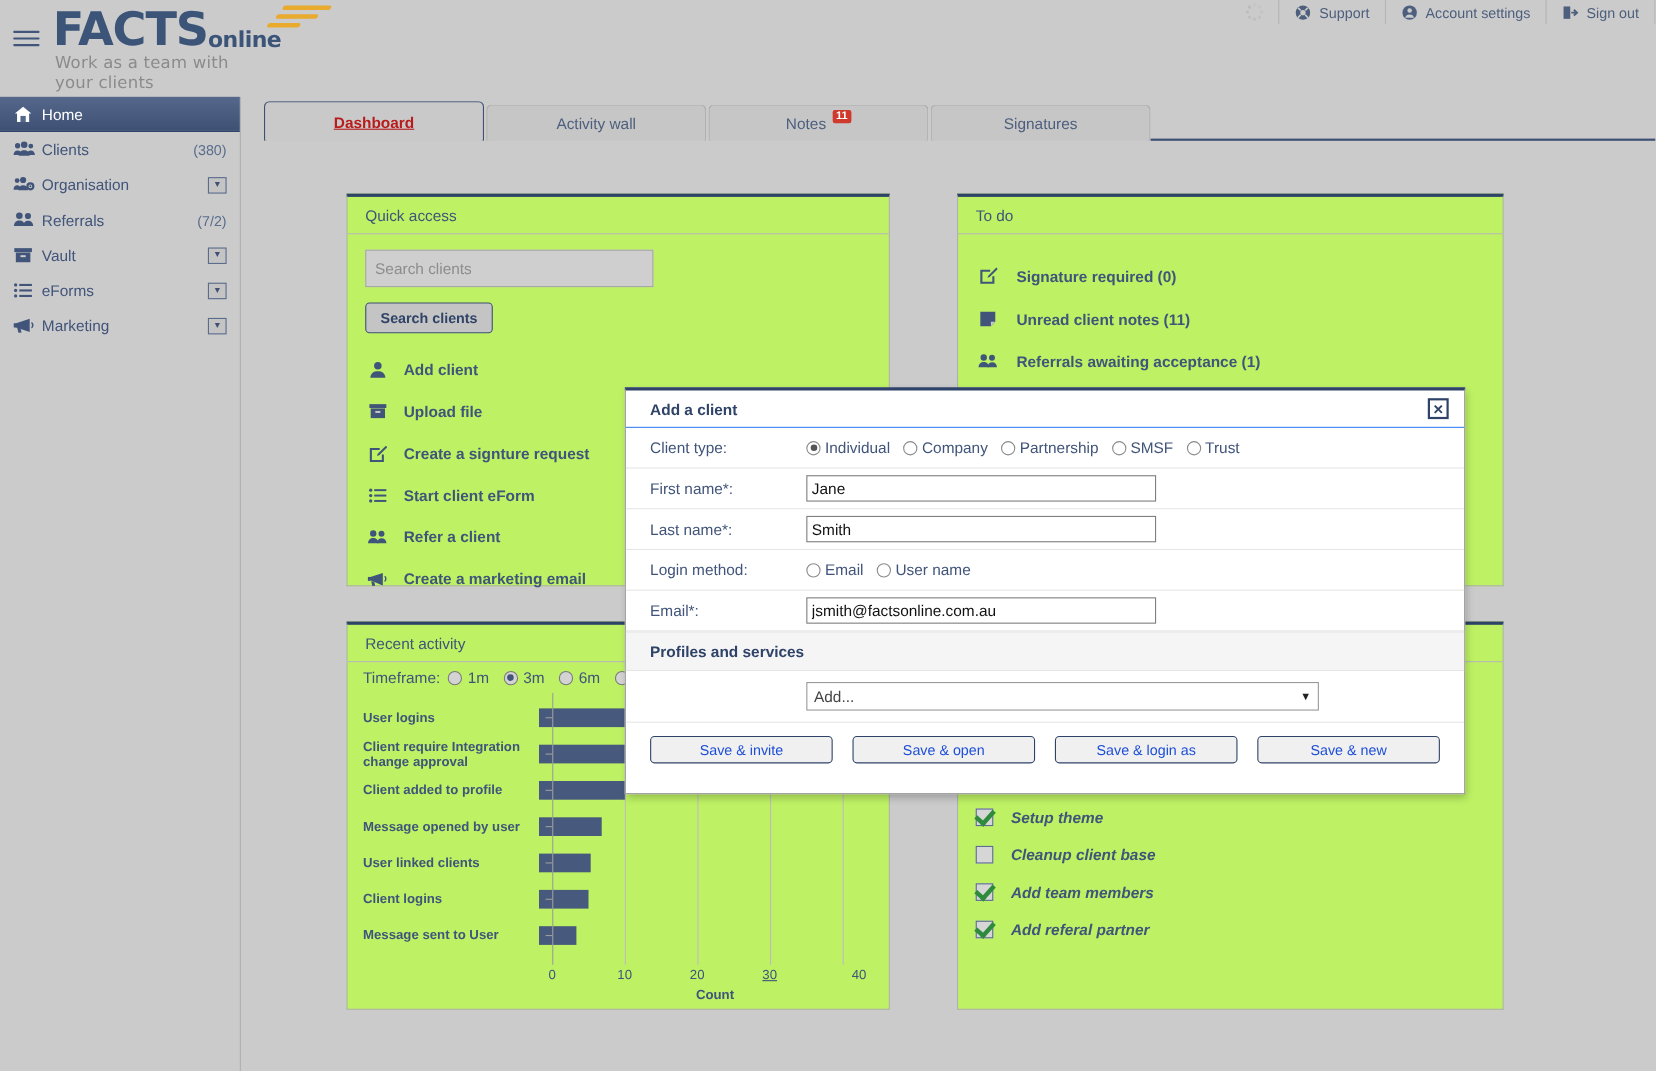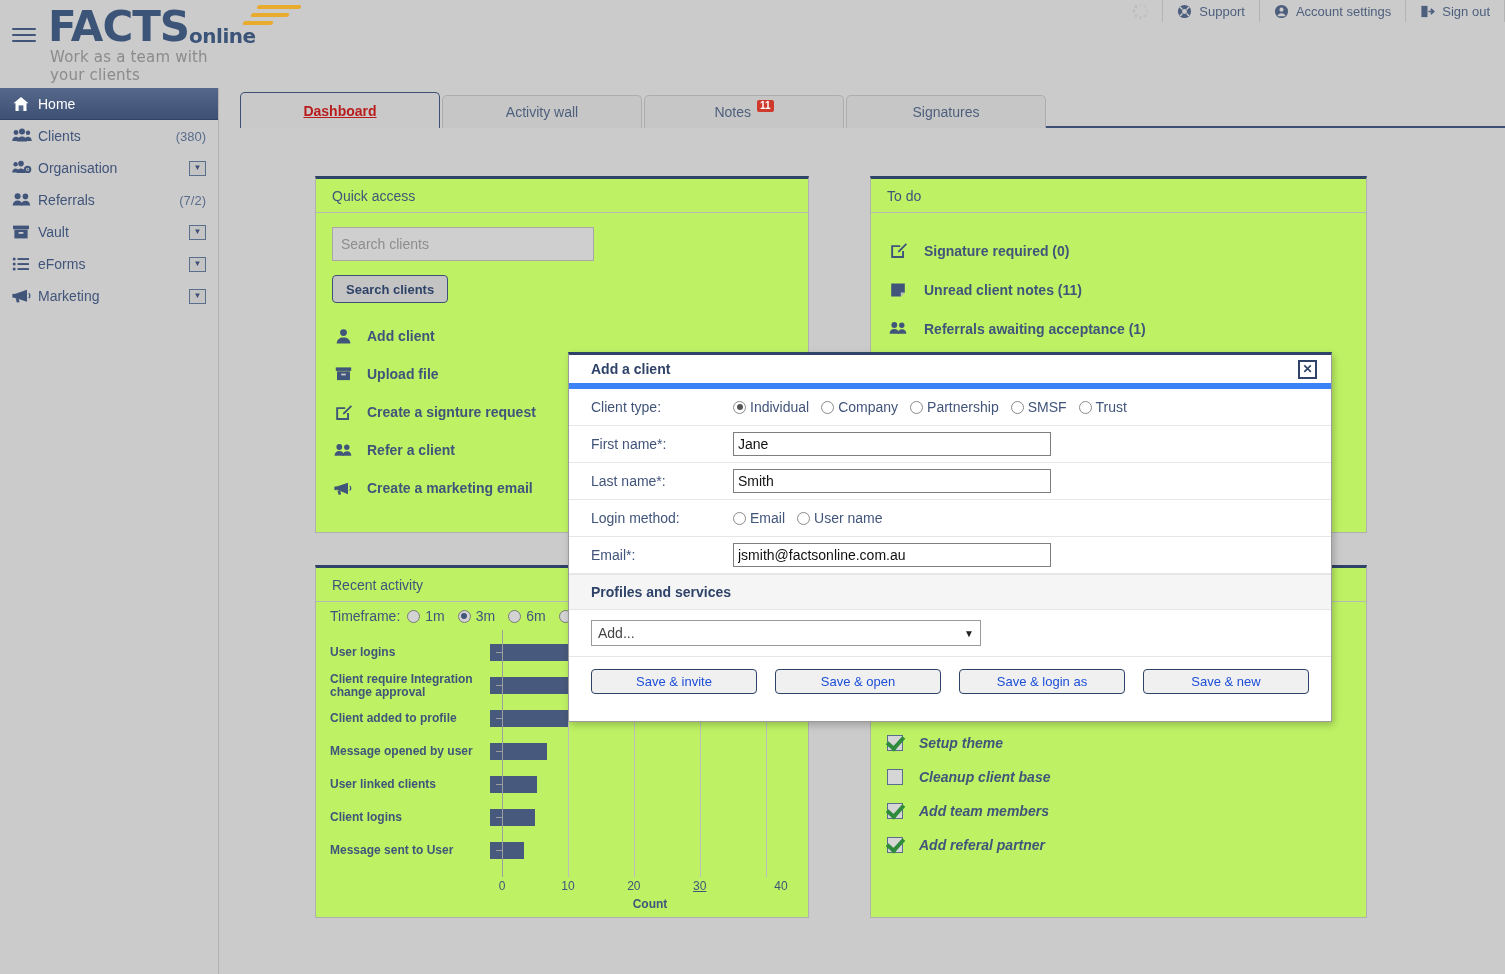--- a/index.html
+++ b/index.html
@@ -228,21 +228,21 @@
 
   
   .modal {
     position: absolute; left: 568px; top: 352px; width: 764px; height: 370px;
     background: #ffffff; border: 1px solid #9a9a9a; border-top: 3px solid #2f4368;
     box-shadow: 2px 3px 7px rgba(0,0,0,0.22);
     z-index: 40;
   }
   .modal-head {
     height: 34px; display: flex; align-items: center; justify-content: space-between;
-    padding: 0 14px 0 22px; border-bottom: 6px solid #3b82f6;
+    padding: 0 14px 0 22px; border-bottom: 1px solid #3b82f6;
     font-size: 14px; font-weight: bold; color: #2f4368;
   }
   .modal-close {
     width: 19px; height: 19px; border: 2px solid #2f4368; background: #fff;
     display: flex; align-items: center; justify-content: center;
     font-size: 12px; font-weight: bold; color: #2f4368; line-height: 1;
     cursor: pointer;
   }
   .frow {
     display: flex; align-items: center; min-height: 37px;
@@ -259,21 +259,21 @@
     font-size: 14px; color: #111;
     font-family: "Liberation Sans", sans-serif;
   }
   .section-head {
     height: 36px; display: flex; align-items: center; padding: 0 22px;
     background: #f5f5f5; border-top: 1px solid #e6e6e6; border-bottom: 1px solid #e6e6e6;
     font-size: 14px; font-weight: bold; color: #2f4368;
   }
   .sel-row { display: flex; padding: 10px 22px; border-bottom: 1px solid #e6e6e6; }
   .fselect {
-    width: 390px; height: 26px; padding: 0 6px;
+    margin-left: 142px; width: 466px; height: 26px; padding: 0 6px;
     border: 1px solid #9a9a9a; background: #fff;
     font-size: 14px; color: #444; position: relative;
     display: flex; align-items: center; justify-content: space-between;
     font-family: "Liberation Sans", sans-serif;
   }
   .fselect .caret { font-size: 10px; color: #222; }
   .modal-actions { display: flex; gap: 18px; padding: 12px 22px; }
   .mbtn {
     flex: 1; height: 25px;
     border: 1px solid #2f4368; border-radius: 4px;
@@ -493,20 +493,33 @@
         <div class="qa-item">
           <span class="ic">
             <svg width="17" height="17" viewBox="0 0 17 17">
                 <path d="M1.2 3.2h9v1.9H3.1v9h9v-5h1.9v6.9H1.2z" fill="#41547a"></path>
                 <path d="M15.8 1.2l1.3 1.3-7.4 7.4-2 0.7 0.7-2z" fill="#41547a"></path>
               </svg>
           </span>
           <span>Create a signture request</span>
         </div>
 
+        <div class="qa-item">
+          <span class="ic">
+            <svg width="17" height="15" viewBox="0 0 17 15">
+                <circle cx="2" cy="2.6" r="1.5" fill="#41547a"></circle>
+                <circle cx="2" cy="7.5" r="1.5" fill="#41547a"></circle>
+                <circle cx="2" cy="12.4" r="1.5" fill="#41547a"></circle>
+                <rect x="5.2" y="1.7" width="11" height="1.8" fill="#41547a"></rect>
+                <rect x="5.2" y="6.6" width="11" height="1.8" fill="#41547a"></rect>
+                <rect x="5.2" y="11.5" width="11" height="1.8" fill="#41547a"></rect>
+              </svg>
+          </span>
+          <span>Start client eForm</span>
+        </div>
 
         <div class="qa-item">
           <span class="ic">
             <svg width="19" height="15" viewBox="0 0 19 15">
                 <circle cx="5.3" cy="4" r="2.9" fill="#41547a"></circle>
                 <circle cx="12.8" cy="4.2" r="2.7" fill="#41547a"></circle>
                 <path d="M0.5 12.8c0.4-3.4 2.2-4.7 4.8-4.7s4.4 1.3 4.8 4.7z" fill="#41547a"></path>
                 <path d="M8.6 12.8c0.4-3.2 2-4.5 4.4-4.5s4 1.3 4.4 4.5z" fill="#41547a"></path>
               </svg>
           </span>

